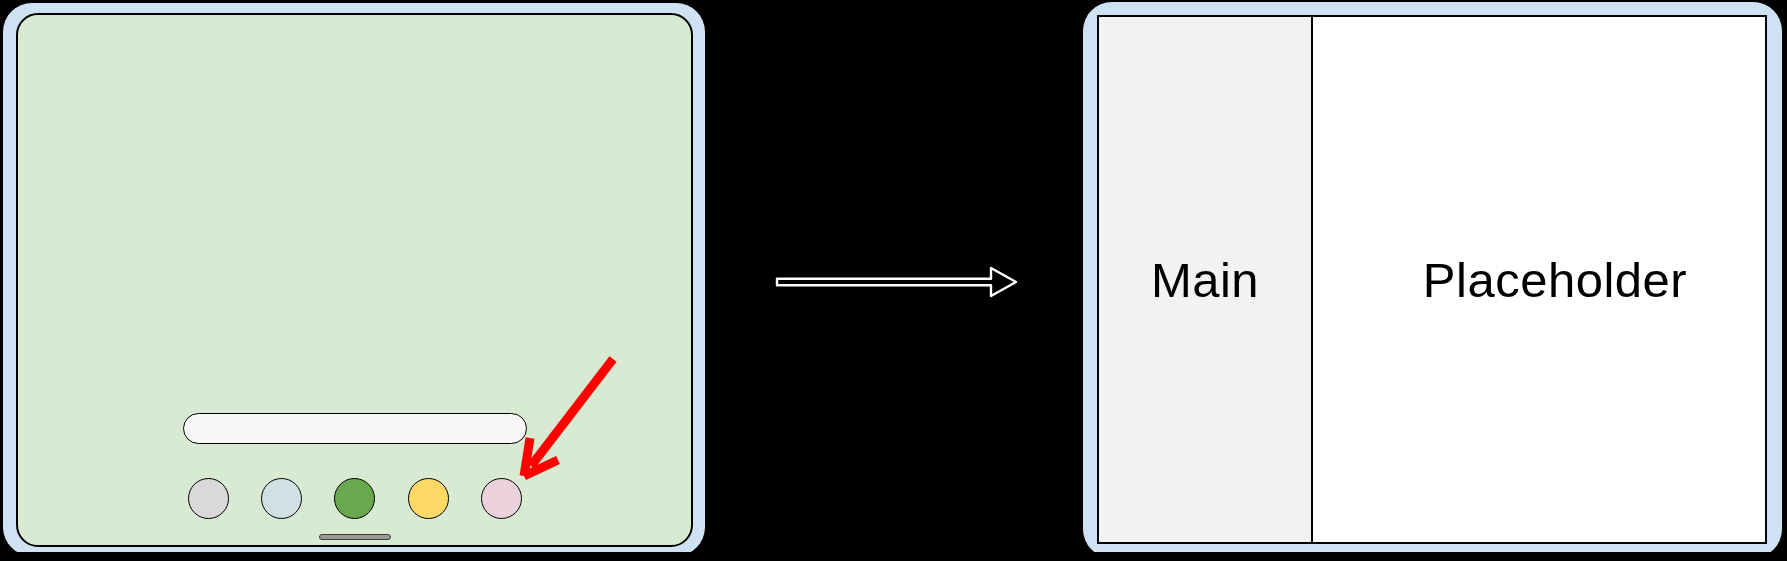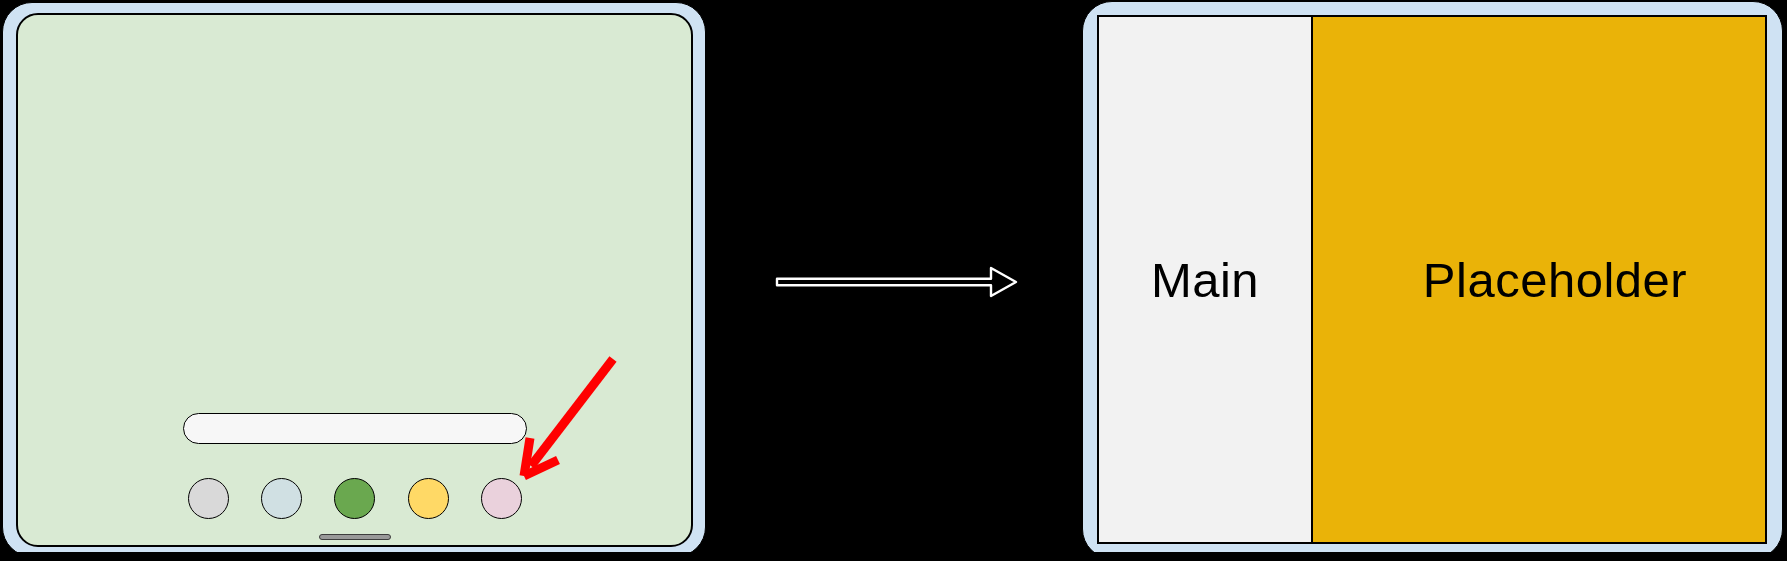--- a/index.html
+++ b/index.html
@@ -111,21 +111,21 @@
       <div class="dock-icon i5" style="background-color: rgb(234, 209, 220);"></div>
       <div class="home-indicator" style="background-color: rgb(153, 153, 153);"></div>
     </div>
   </div>
 
   <div class="device right">
     <div class="split-screen">
       <div class="pane main" style="background-color: rgb(242, 242, 242);">
         <span>Main</span>
       </div>
-      <div class="pane placeholder" style="background-color: #eab308; padding-left: 32px;">
+      <div class="pane placeholder" style="background-color: #ffffff; padding-left: 32px;">
         <span>Placeholder</span>
       </div>
     </div>
   </div>
 
   <svg class="overlay" viewBox="0 0 1787 561" xmlns="http://www.w3.org/2000/svg">
 
     <g>
       <path d="M 777,278.8 L 991,278.8 L 991,268 L 1016,282 L 991,296 L 991,285.2 L 777,285.2 Z" fill="#000000" stroke="#ffffff" stroke-width="2.4" stroke-linejoin="round" stroke-linecap="round"></path>
     </g>

